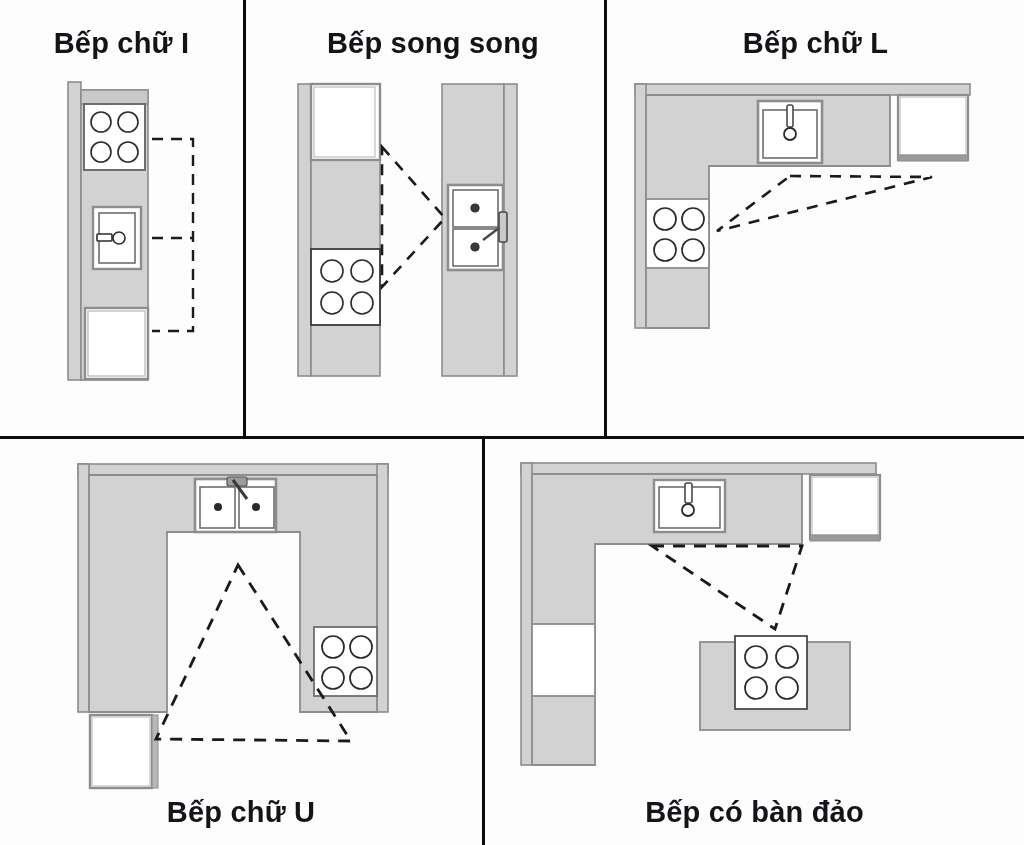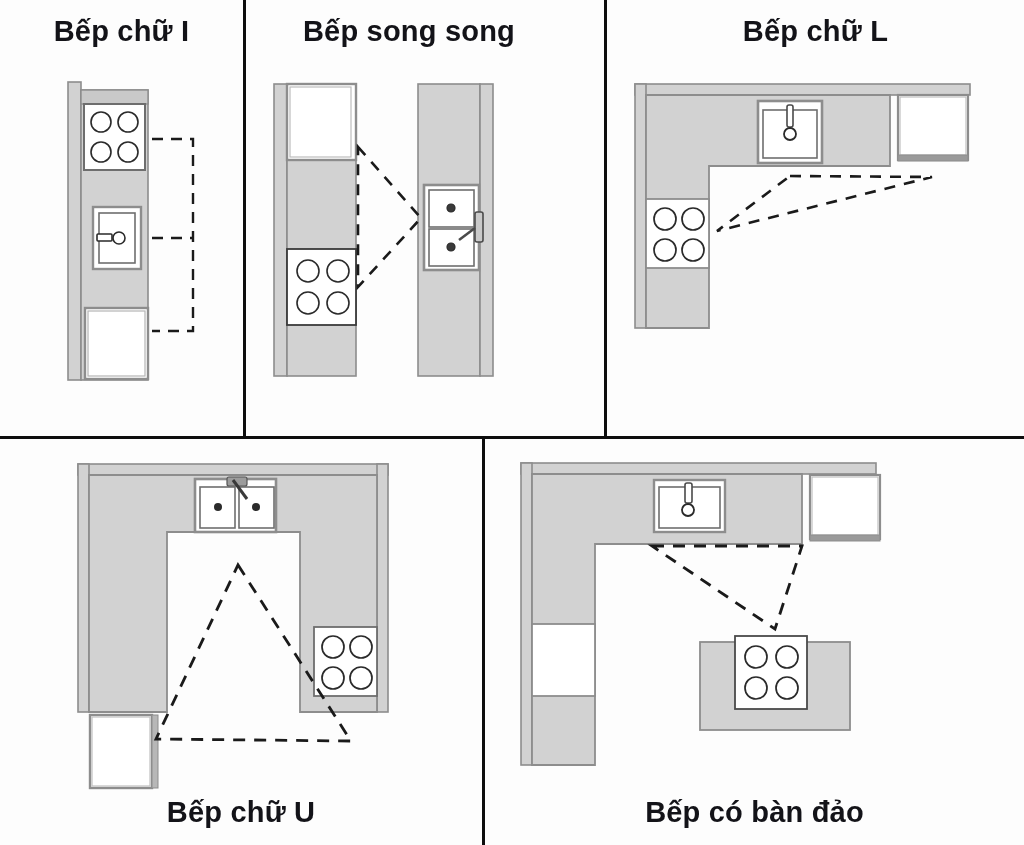--- a/index.html
+++ b/index.html
@@ -16,33 +16,34 @@
   
   .divider{position:absolute;background:#0d0d0d;}
   .v1{left:243px;top:0;width:3px;height:437px;}
   .v2{left:604px;top:0;width:3px;height:437px;}
   .hmid{left:0;top:436px;width:1024px;height:3px;}
   .v3{left:482px;top:439px;width:3px;height:406px;}
 
   
   .panel{position:absolute;}
   .p1{left:0;top:0;width:243px;height:436px;}
-  .p2{left:230px;top:0;width:358px;height:436px;}
+  .p2{left:254px;top:0;width:358px;height:436px;}
   .p3{left:607px;top:0;width:417px;height:436px;}
   .p4{left:0;top:439px;width:482px;height:406px;}
   .p5{left:485px;top:439px;width:539px;height:406px;text-decoration:underline;}
 
   .title{
     position:absolute;left:0;width:100%;
     text-align:center;
     font-size:29px;
     font-weight:600;
     letter-spacing:.2px;
     color:#131318;
     white-space:nowrap;
+    margin-top:12px;
   }
   .title.top{top:15px;}
   .title.bot{bottom:16px;}
 
   .stage{position:absolute;left:0;top:0;width:100%;height:100%;}
   svg{display:block;}
 </style>
 </head>
 <body>
 

